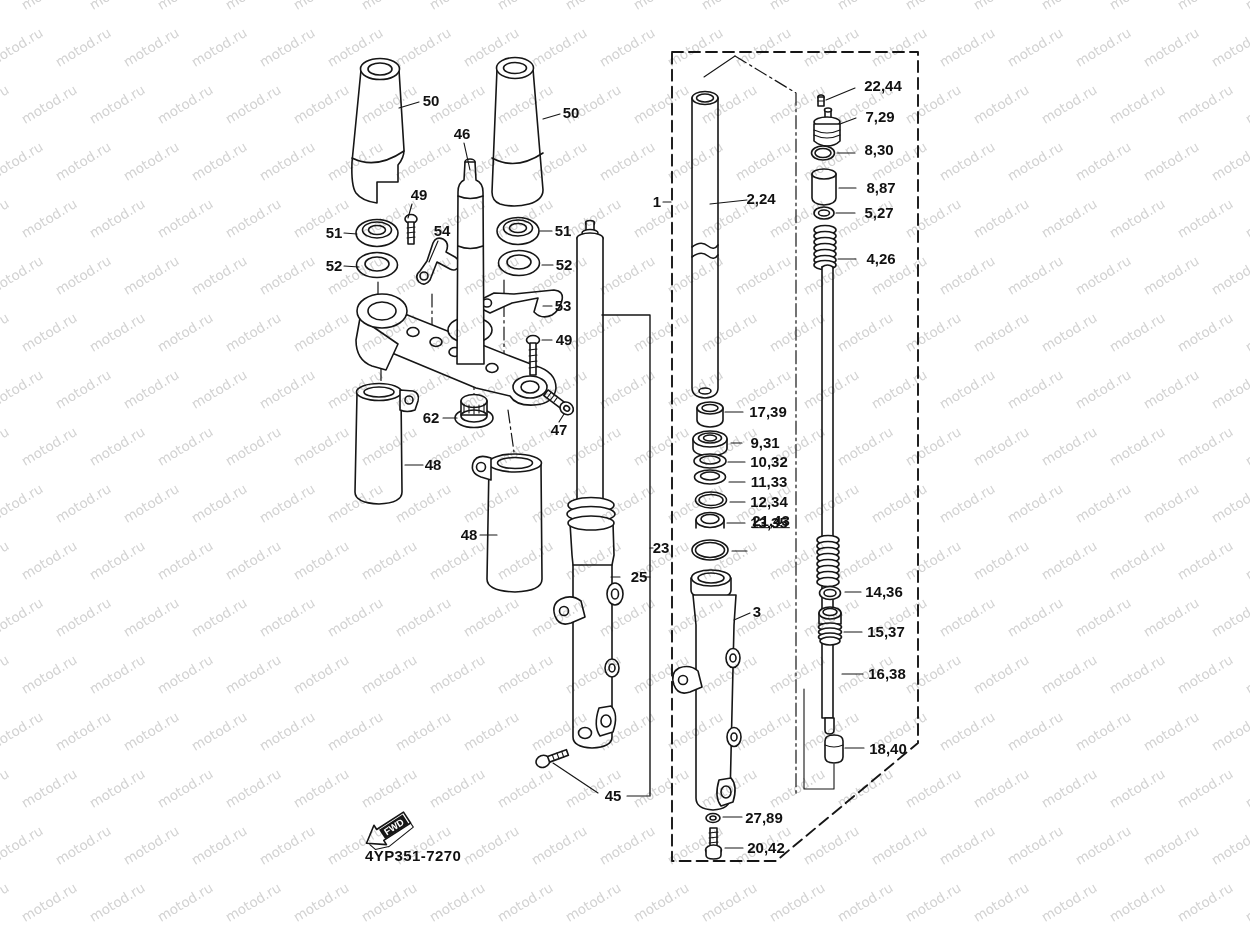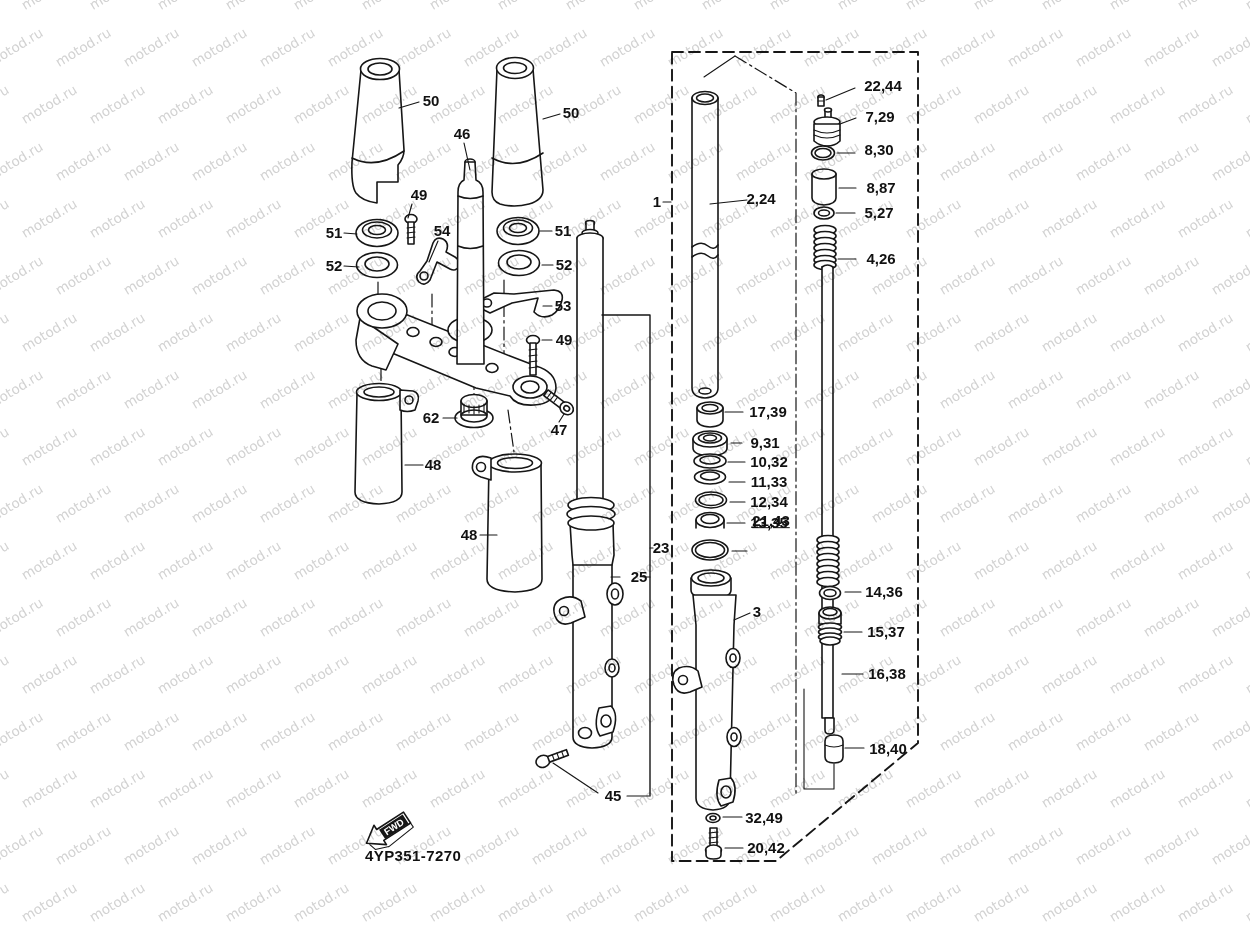--- a/index.html
+++ b/index.html
@@ -369,21 +369,21 @@
       <div class="plabel" style="left: 769px; top: 462px;">10,32</div>
       <div class="plabel" style="left: 769px; top: 482px;">11,33</div>
       <div class="plabel" style="left: 769px; top: 502px;">12,34</div>
       <div class="plabel" style="left: 769px; top: 523px;">13,35</div>
       <div class="plabel" style="left: 771px; top: 521px; text-decoration: underline;">21,43</div>
       <div class="plabel" style="left: 757px; top: 612px;">3</div>
       <div class="plabel" style="left: 884px; top: 592px;">14,36</div>
       <div class="plabel" style="left: 886px; top: 632px;">15,37</div>
       <div class="plabel" style="left: 887px; top: 674px;">16,38</div>
       <div class="plabel" style="left: 888px; top: 749px;">18,40</div>
-      <div class="plabel" style="left: 764px; top: 818px;">32,49</div>
+      <div class="plabel" style="left: 764px; top: 818px;">27,89</div>
       <div class="plabel" style="left: 766px; top: 848px;">20,42</div>
     </div>
 
 <div class="code">4YP351-7270</div>
 
 <div class="wm" id="wm">
       <span style="color: rgb(210, 210, 210); left: -50px; top: -18px;">motod.ru</span>
       <span style="color: rgb(210, 210, 210); left: 18px; top: -18px;">motod.ru</span>
       <span style="color: rgb(210, 210, 210); left: 86px; top: -18px;">motod.ru</span>
       <span style="color: rgb(210, 210, 210); left: 154px; top: -18px;">motod.ru</span>

